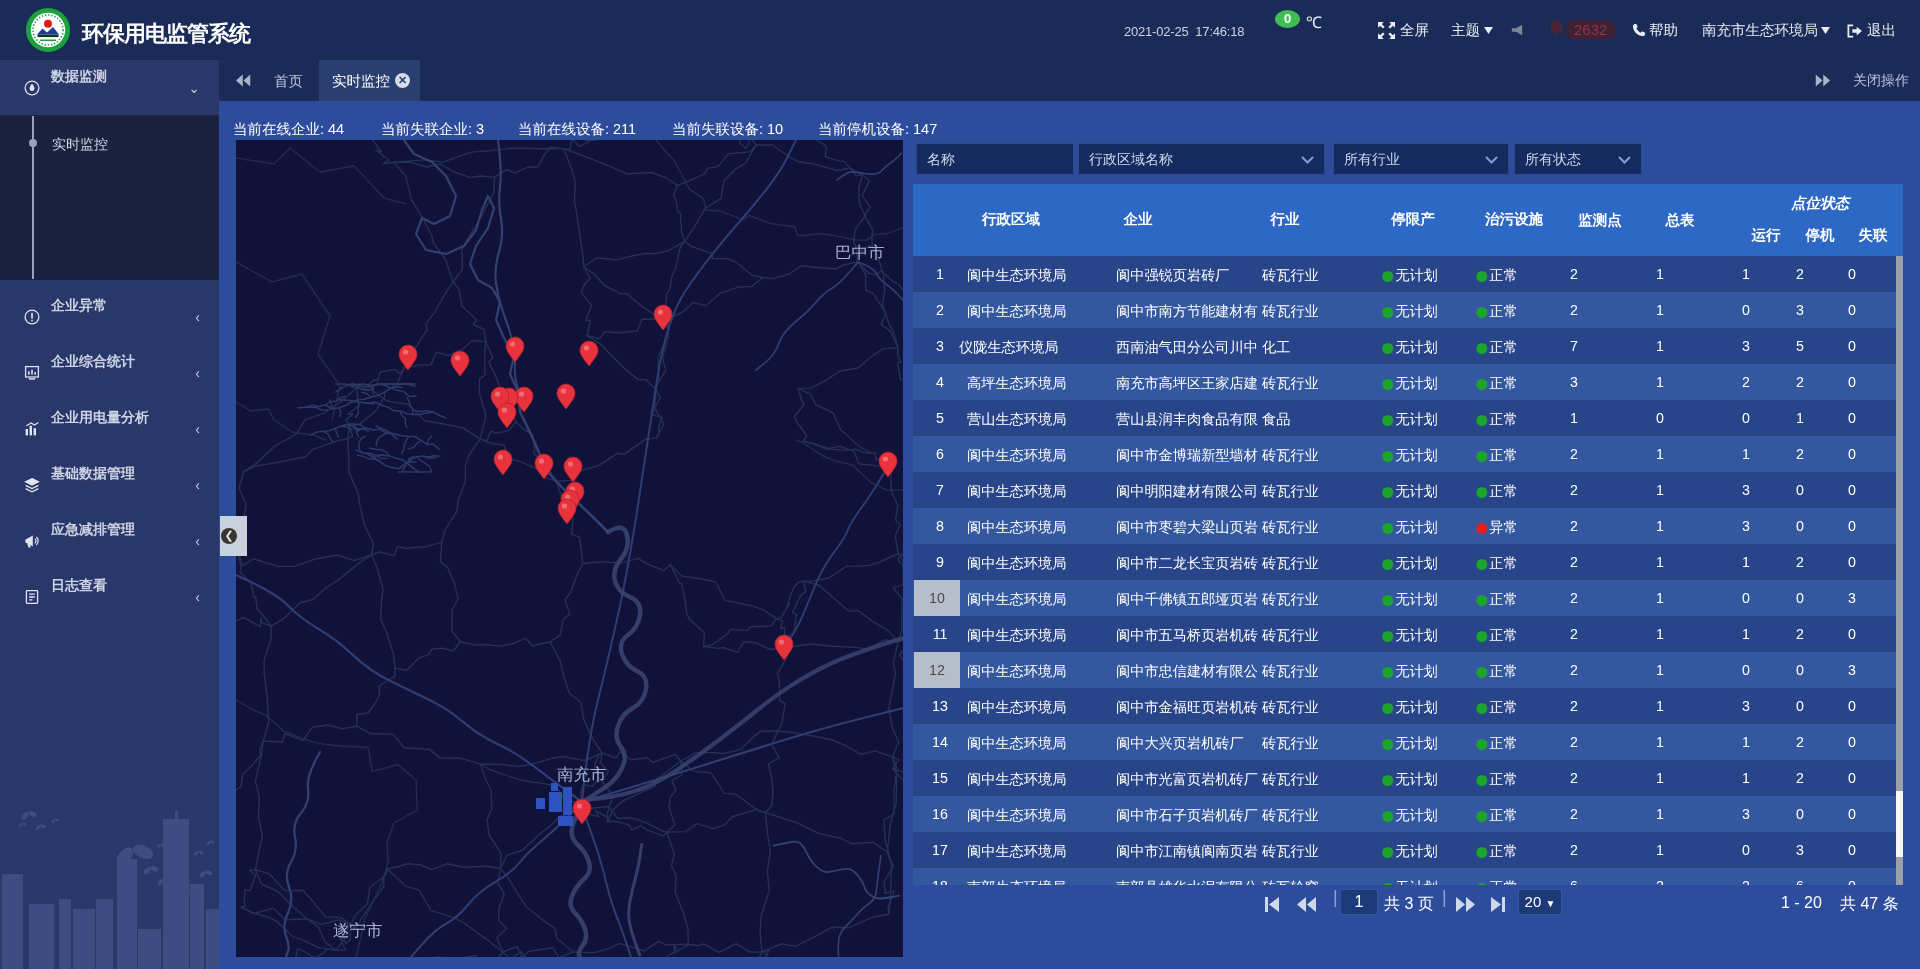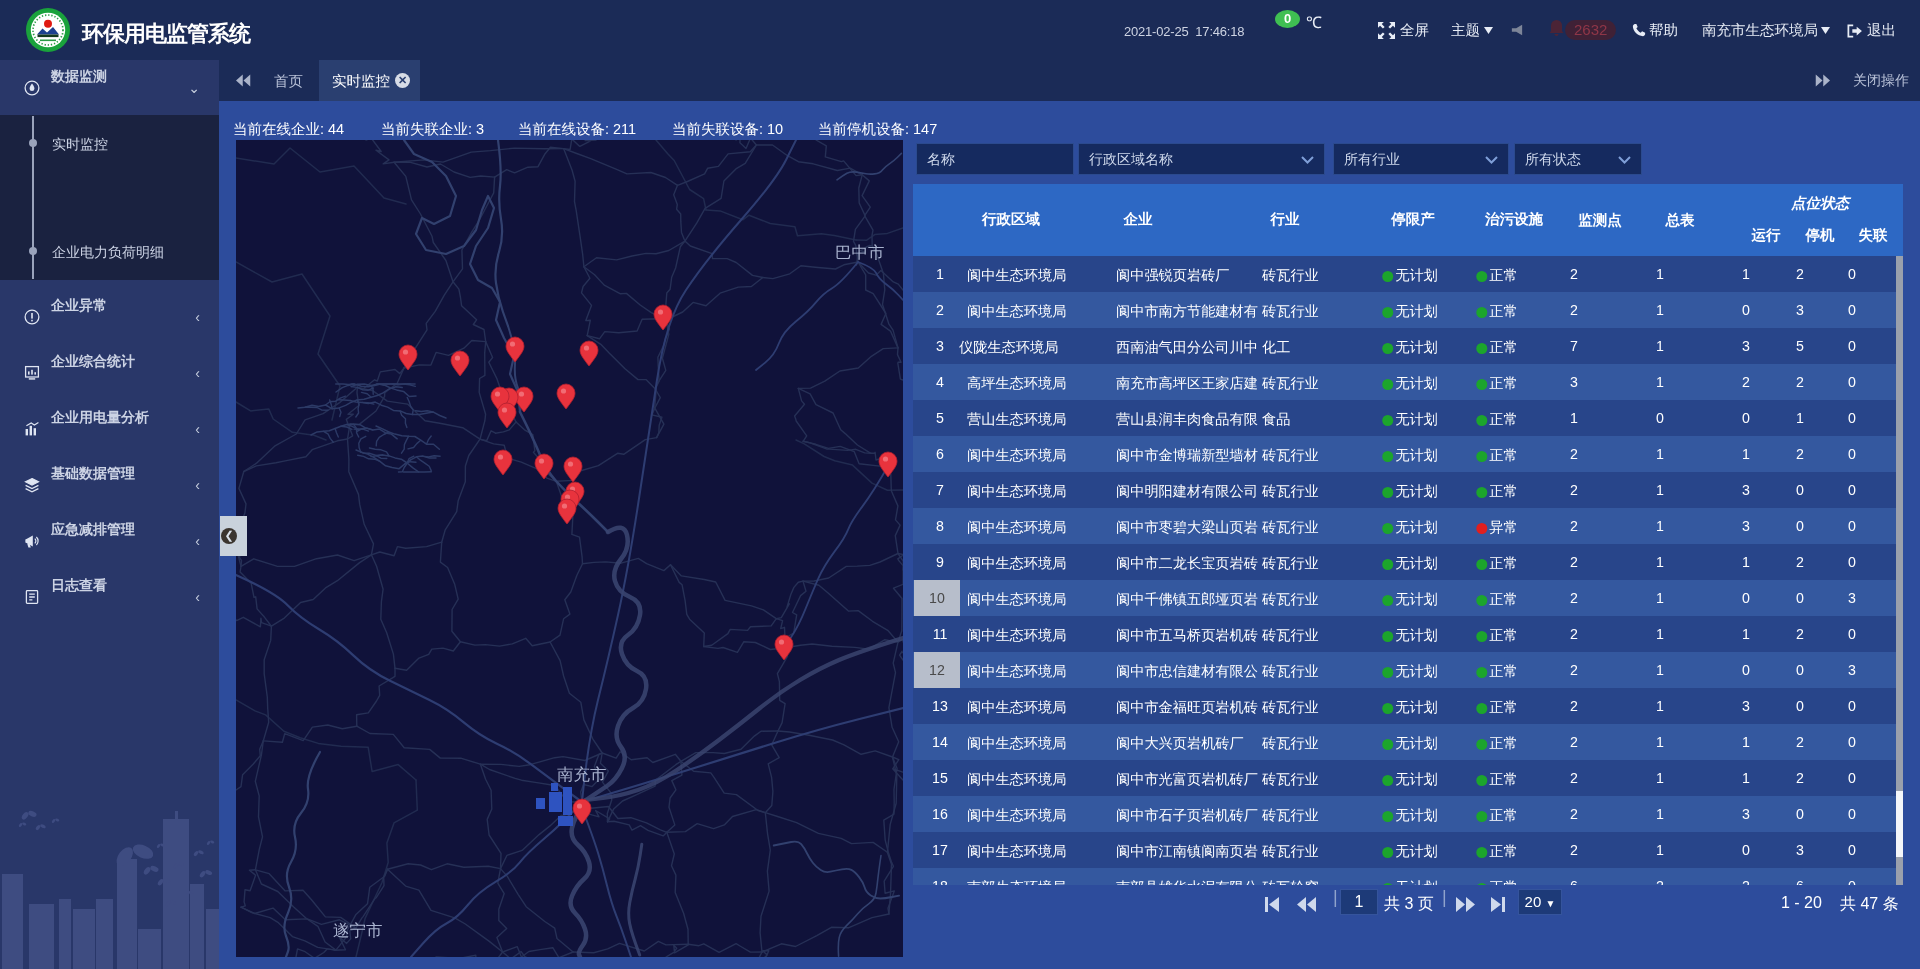--- a/index.html
+++ b/index.html
@@ -106,24 +106,20 @@
         <circle cx="10" cy="10" r="8.6" fill="none" stroke="#dfe5f2" stroke-width="1.6"></circle>
         <path d="M10 4.5 C7.8 7.5 7 9 7 10.8 A3 3 0 0 0 13 10.8 C13 9 12.2 7.5 10 4.5 Z" fill="#dfe5f2"></path>
       </svg>
     <span class="txt">数据监测</span>
       <span class="chev">⌄</span>
     </div>
   <div id="submenu-line"></div>
   <div class="subitem" style="top:56px;">
       <span class="sdot"></span>
       <span class="txt">实时监控</span>
-    </div>
-  <div class="subitem" style="top:164px;">
-      <span class="sdot"></span>
-      <span class="txt">企业电力负荷明细</span>
     </div>
   <div class="menuitem" style="top:229px;">
     <svg class="micon" viewBox="0 0 20 20">
         <circle cx="10" cy="10" r="8.6" fill="none" stroke="#dfe5f2" stroke-width="1.6"></circle>
         <rect x="9" y="5" width="2" height="7" fill="#dfe5f2"></rect>
         <rect x="9" y="13.5" width="2" height="2" fill="#dfe5f2"></rect>
       </svg>
     <span class="txt">企业异常</span>
       <span class="chev">‹</span>
     </div>

